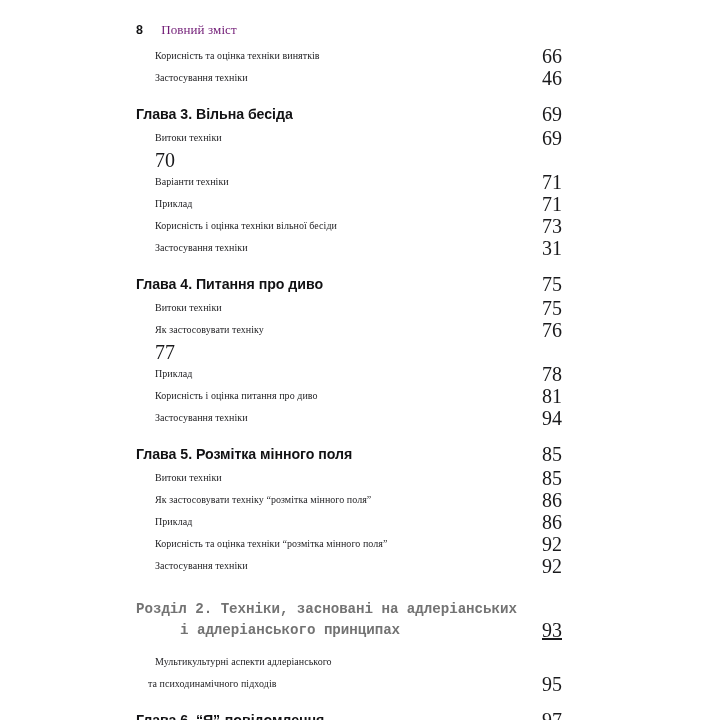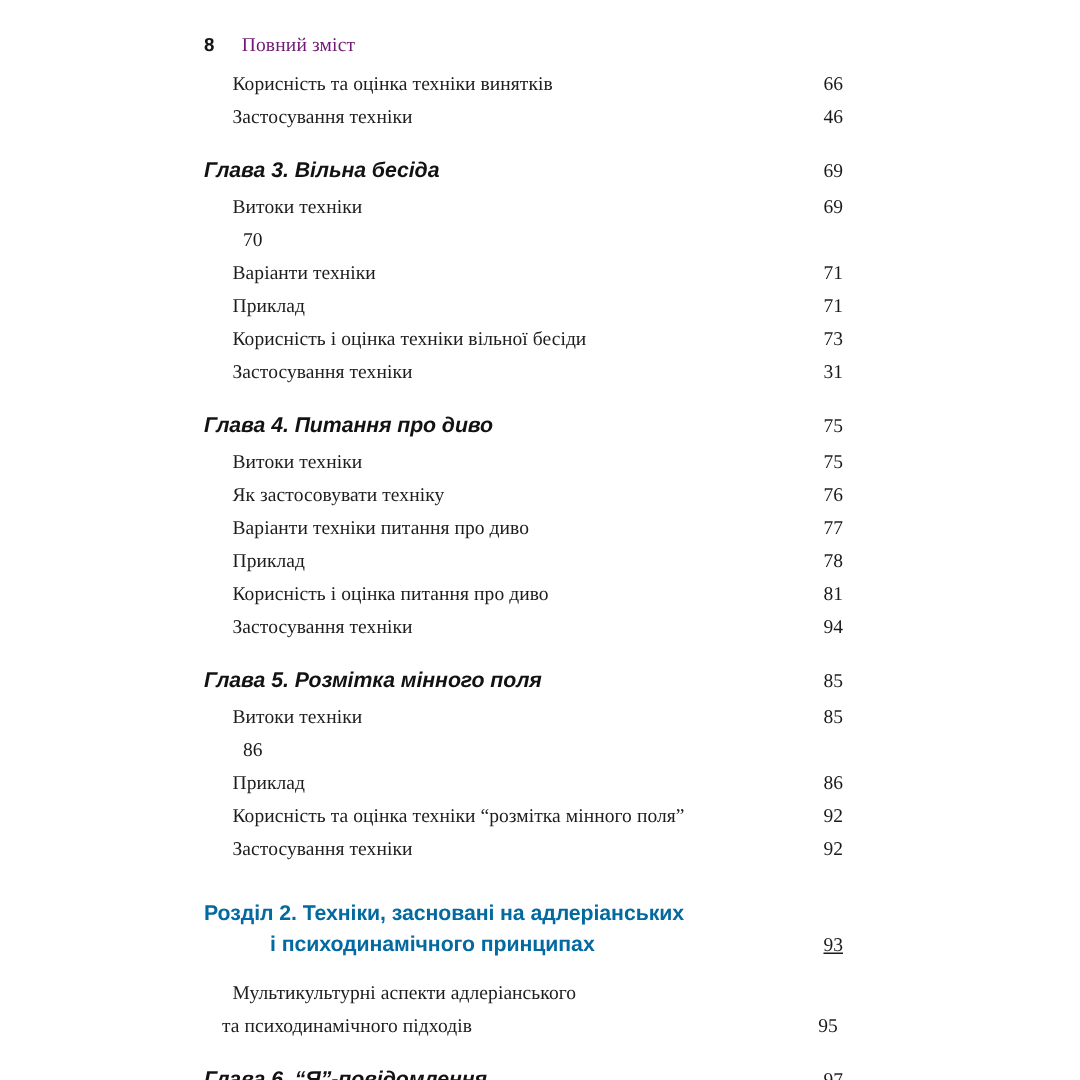--- a/index.html
+++ b/index.html
@@ -64,33 +64,33 @@
   }
 
   .row .label {
     flex: 0 1 auto;
     padding-right: 10px;
   }
   .row .pageno {
     flex: 0 0 auto;
     text-align: right;
     font-family: "Liberation Serif", "DejaVu Serif", serif;
-    font-size: 13px;
+    font-size: 20px;
     color: #1a1a1c;
     line-height: 22px;
     min-width: 20px;
   }
 
   
   .row.entry {
     margin-left: 19px;            
   }
   .row.entry .label {
     font-family: "Liberation Serif", "DejaVu Serif", serif;
-    font-size: 13px;
+    font-size: 10px;
     color: #1d1d20;
     letter-spacing: 0.05px;
   }
   .row.entry .pageno { margin-right: 0; }
   .row.entry.wrapped {
     margin-left: 12px;            
     gap: 12px;
   }
   .row.entry.wrapped .label { line-height: 22px; }
   .row.entry.wrapped .label .l1 { display: block; padding-left: 7px; }
@@ -102,33 +102,32 @@
     margin-top: 14px;
     margin-bottom: 2px;
   }
   .row.chapter .label {
     font-family: "Liberation Sans", "DejaVu Sans", sans-serif;
     font-weight: bold;
     font-size: 14.2px;
     color: #121214;
     letter-spacing: -0.05px;
     line-height: 22px;
-    font-style: italic;
   }
 
   
   .row.part {
     margin-top: 22px;
     margin-bottom: 4px;
   }
   .row.part .label {
-    font-family: Liberation Sans, sans-serif;
+    font-family: Liberation Mono, monospace;
     font-weight: bold;
     font-size: 14.2px;
-    color: #0369a1;
+    color: #737373;
     letter-spacing: -0.05px;
     line-height: 21px;
   }
   .row.part .label .l1 { display: block; }
   .row.part .label .l2 { display: block; padding-left: 44px; }
   .row.part .pageno { align-self: flex-end; text-decoration: underline; }
 
   
   .row.after-part { margin-top: 10px; }
 </style>
@@ -184,21 +183,20 @@
       </div>
       <div class="row entry">
         <div class="label">Витоки техніки</div>
         <div class="pageno">75</div>
       </div>
       <div class="row entry">
         <div class="label">Як застосовувати техніку</div>
         <div class="pageno">76</div>
       </div>
       <div class="row entry">
-        <div class="label">Варіанти техніки питання про диво</div>
         <div class="pageno">77</div>
       </div>
       <div class="row entry">
         <div class="label">Приклад</div>
         <div class="pageno">78</div>
       </div>
       <div class="row entry">
         <div class="label">Корисність і оцінка питання про диво</div>
         <div class="pageno">81</div>
       </div>
@@ -208,38 +206,39 @@
       </div>
       <div class="row chapter">
         <div class="label">Глава 5. Розмітка мінного поля</div>
         <div class="pageno">85</div>
       </div>
       <div class="row entry">
         <div class="label">Витоки техніки</div>
         <div class="pageno">85</div>
       </div>
       <div class="row entry">
+        <div class="label">Як застосовувати техніку “розмітка мінного поля”</div>
         <div class="pageno">86</div>
       </div>
       <div class="row entry">
         <div class="label">Приклад</div>
         <div class="pageno">86</div>
       </div>
       <div class="row entry">
         <div class="label">Корисність та оцінка техніки “розмітка мінного поля”</div>
         <div class="pageno">92</div>
       </div>
       <div class="row entry">
         <div class="label">Застосування техніки</div>
         <div class="pageno">92</div>
       </div>
       <div class="row part">
         <div class="label">
           <span class="l1">Розділ 2. Техніки, засновані на адлеріанських</span>
-          <span class="l2">і психодинамічного принципах</span>
+          <span class="l2">і адлеріанського принципах</span>
         </div>
         <div class="pageno">93</div>
       </div>
       <div class="row entry wrapped after-part">
         <div class="label">
           <span class="l1">Мультикультурні аспекти адлеріанського</span>
           <span class="l2">та психодинамічного підходів</span>
         </div>
         <div class="pageno">95</div>
       </div>

